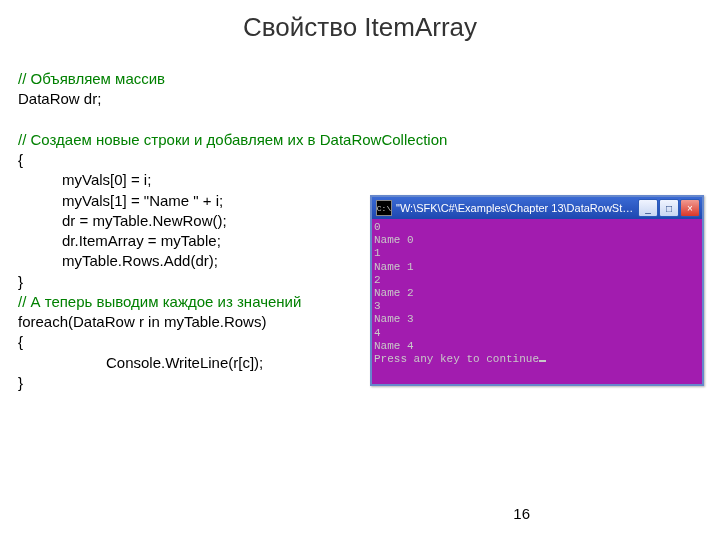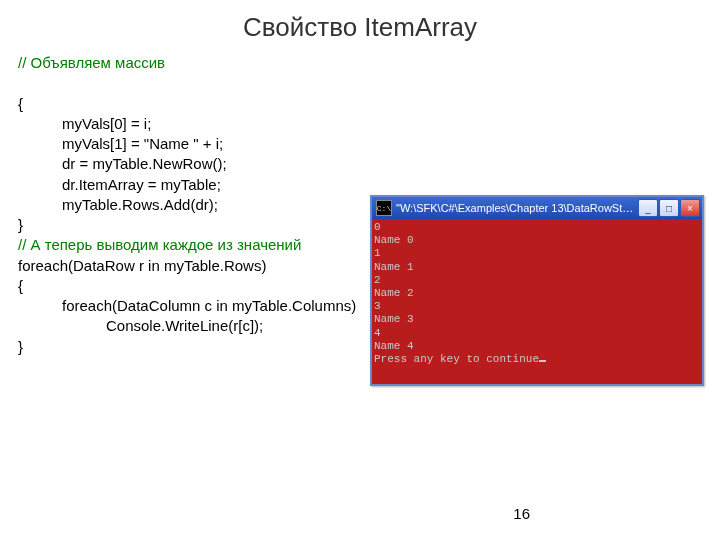--- a/index.html
+++ b/index.html
@@ -11,21 +11,21 @@
     font-family: Arial, Helvetica, sans-serif;
     position: relative;
     overflow: hidden;
   }
   .title {
     text-align: center;
     font-size: 26px;
     font-family: Arial, sans-serif;
     color: #333;
     padding-top: 12px;
-    margin-bottom: 10px;
+    margin-bottom: 26px;
   }
   .code {
     padding-left: 18px;
     font-size: 15px;
     line-height: 1.35;
     font-family: Arial, sans-serif;
     color: #000;
   }
   .comment { color: #008000; }
   .indent1 { padding-left: 44px; display: inline-block; }
@@ -87,21 +87,21 @@
     border-radius: 2px;
     display:flex;align-items:center;justify-content:center;
     font-size: 10px;
     color: #1a3a7a;
   }
   .winbtn.close{
     background: linear-gradient(#f29a90,#d8372a);
     color:#fff;
   }
   .console-body {
-    background: #b91c1c;
+    background: #a21caf;
     color: #c8c8c8;
     font-family: "Courier New", monospace;
     font-size: 11px;
     line-height: 1.2;
     padding: 2px 4px 18px 2px;
     min-height: 140px;
     white-space: pre;
   }
   .cursor {
     display:inline-block;
@@ -109,32 +109,33 @@
     border-bottom:2px solid #c8c8c8;
   }
 </style>
 </head>
 <body>
 
 <div class="title">Свойство ItemArray</div>
 
 <div class="code">
   <div class="comment">// Объявляем массив</div>
+  <div>DataRow dr;</div>
   <div>&nbsp;</div>
+  <div class="comment">// Создаем новые строки и добавляем их в DataRowCollection</div>
   <div>{</div>
   <div><span class="indent1">myVals[0] = i;</span></div>
   <div><span class="indent1">myVals[1] = "Name " + i;</span></div>
   <div><span class="indent1">dr = myTable.NewRow();</span></div>
   <div><span class="indent1">dr.ItemArray = myTable;</span></div>
   <div><span class="indent1">myTable.Rows.Add(dr);</span></div>
   <div>}</div>
   <div class="comment">// А теперь выводим каждое из значений</div>
   <div>foreach(DataRow r in myTable.Rows)</div>
   <div>{</div>
-  <div><span class="indent1">foreach(DataColumn c in myTable.Columns)</span></div>
   <div><span class="indent2">Console.WriteLine(r[c]);</span></div>
   <div>}</div>
 </div>
 
 <div class="pagenum">16</div>
 
 <div class="console">
   <div class="titlebar">
     <span class="cmdicon">C:\</span>
     <span class="titletext">"W:\SFK\C#\Examples\Chapter 13\DataRowSta...</span>

